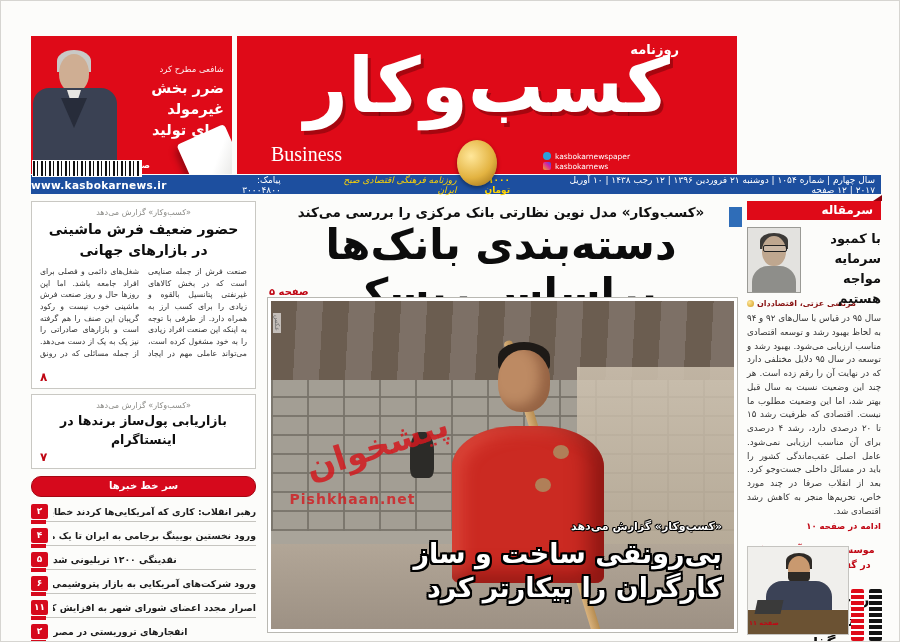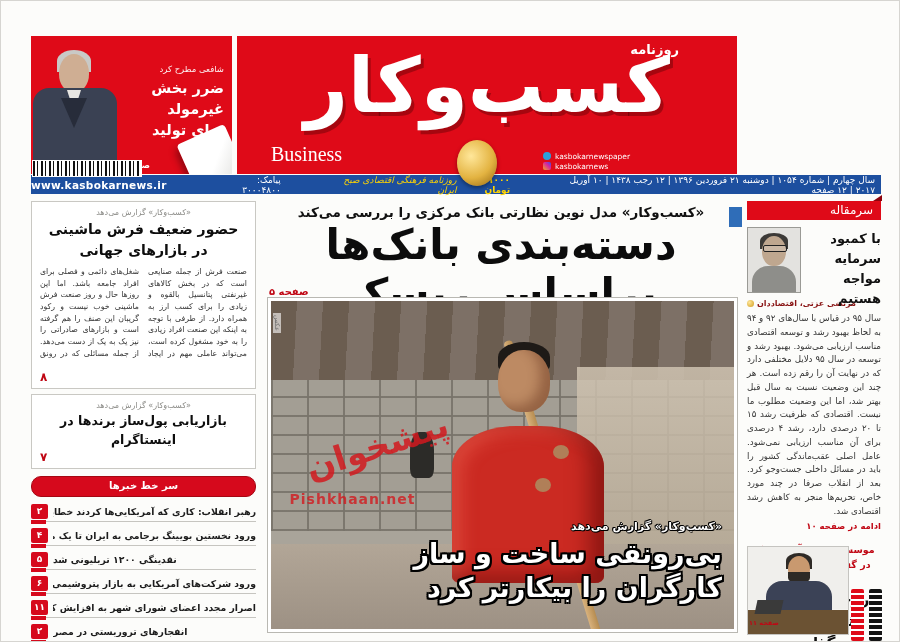--- a/index.html
+++ b/index.html
@@ -81,21 +81,21 @@
   .watermark-en{position:absolute;left:4%;top:58%;color:rgba(210,25,30,.8);font-size:14px;font-weight:bold;letter-spacing:1px;}
   .ph-credit{position:absolute;left:2px;top:12px;writing-mode:vertical-rl;font-size:6.5px;color:#666;background:rgba(255,255,255,.6);padding:2px 0;}
   .cap{position:absolute;right:12px;text-align:right;color:#fff;}
   .cap-kicker{bottom:96px;font-size:11px;font-weight:bold;
      text-shadow:-1px 0 #000,1px 0 #000,0 1px #000,0 -1px #000,1px 1px #000,-1px -1px #000;}
   .cap-line{font-size:27px;font-weight:bold;letter-spacing:-.5px;
      text-shadow:-2px 0 #000,2px 0 #000,0 2px #000,0 -2px #000,2px 2px #000,-2px -2px #000,2px -2px #000,-2px 2px #000;}
   .cap-l1{bottom:60px;} .cap-l2{bottom:26px;}
   
   .rc{position:absolute;left:746px;top:200px;width:134px;}
-  .sec-tab{position:relative;background:#df0a18;color:#fff;font-size:12px;font-weight:normal;height:19px;line-height:19px;
+  .sec-tab{position:relative;background:#df0a18;color:#fff;font-size:12px;font-weight:bold;height:19px;line-height:19px;
            padding-right:8px;box-sizing:border-box;text-align:right;}
   .sec-tab::after{content:"";position:absolute;right:-1px;top:-6px;border-left:9px solid transparent;border-bottom:6px solid #8d040e;}
   .ed-row{position:relative;height:70px;margin-top:7px;}
   .ed-photo{position:absolute;left:0;top:0;width:52px;height:64px;background:#e3e2df;border:1px solid #9a9a95;overflow:hidden;}
   .ed-title{position:absolute;right:0;top:2px;width:76px;text-align:right;font-size:13px;font-weight:bold;line-height:1.55;color:#111;}
   .ed-author{display:flex;flex-direction:row-reverse;align-items:center;gap:3px;margin-top:2px;}
   .gold-dot{width:7px;height:7px;border-radius:50%;background:radial-gradient(circle at 35% 35%,#ffe79a,#cf9a1d);}
   .ed-author span{font-size:8px;font-weight:bold;color:#8a1616;}
   .ed-body{margin-top:4px;font-size:8.7px;line-height:1.58;color:#333;text-align:justify;}
   .ed-cont{margin-top:3px;font-size:8.5px;font-weight:bold;color:#c00714;}

